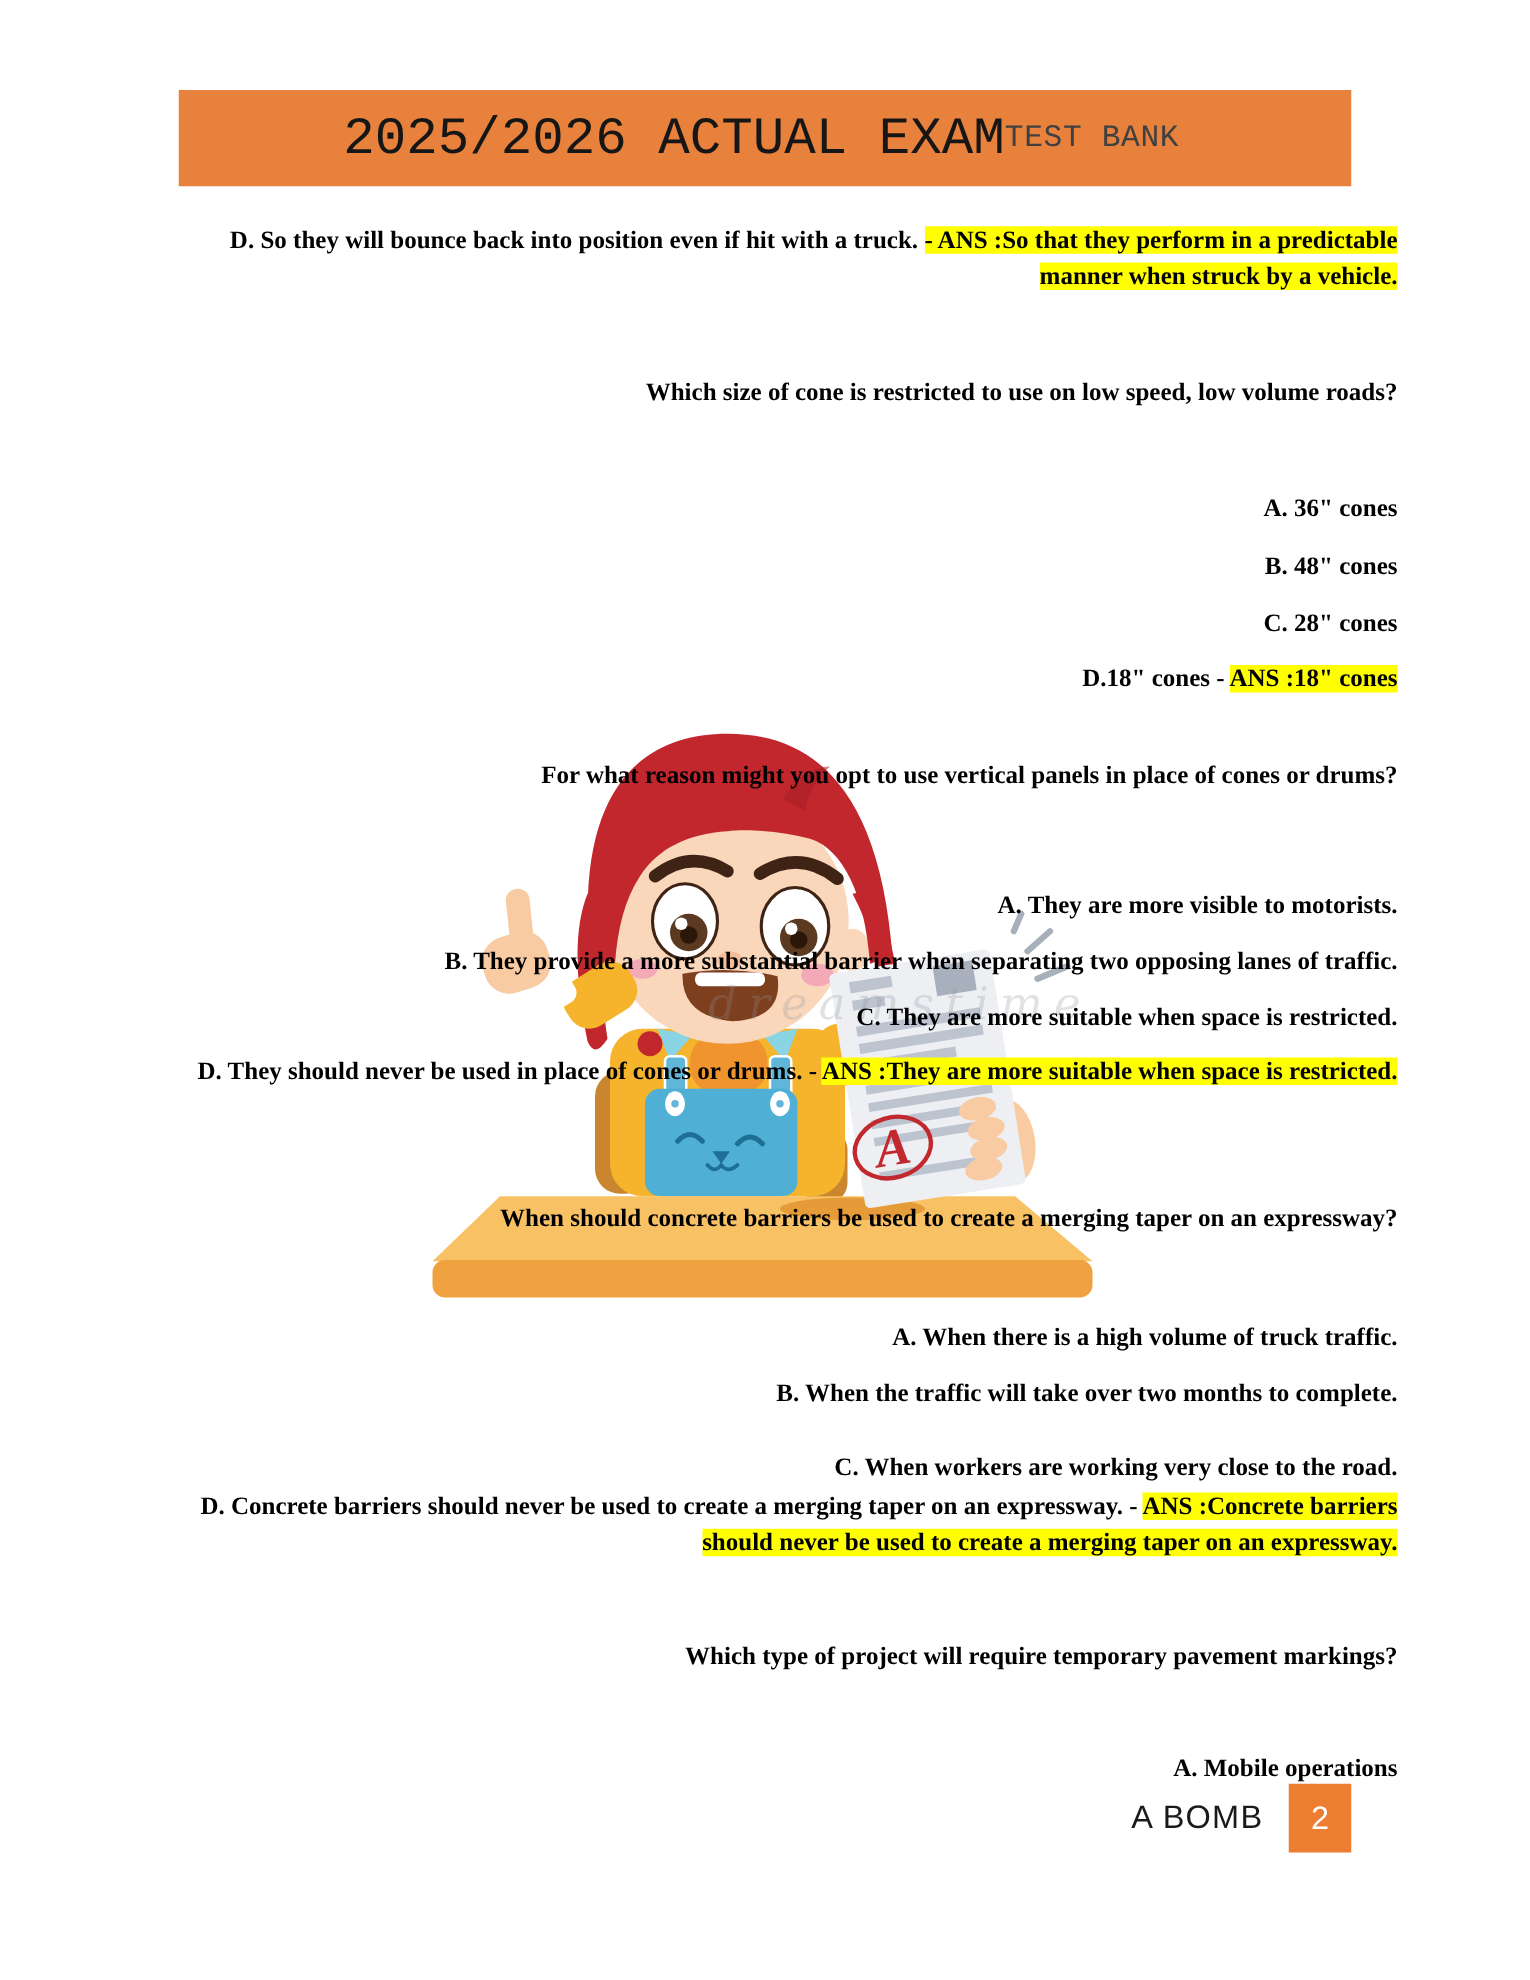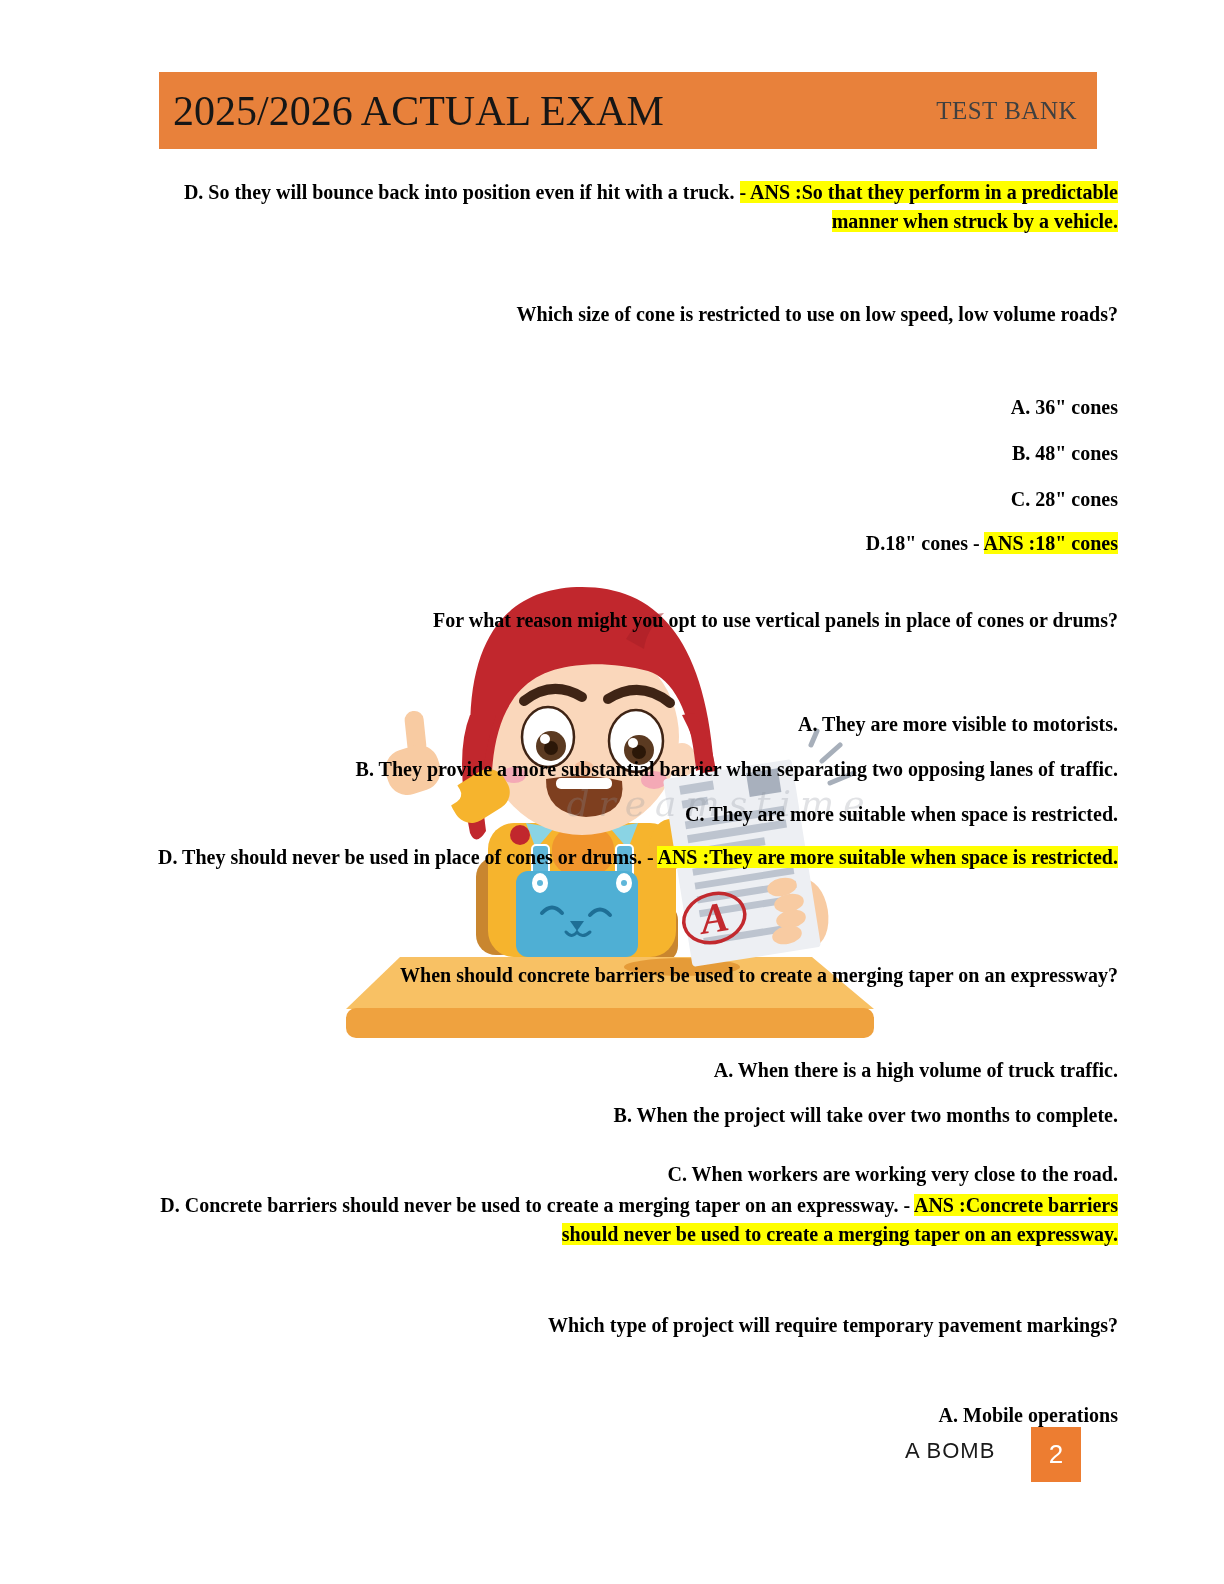--- a/index.html
+++ b/index.html
@@ -5,38 +5,38 @@
   :root{
     --banner:#E8813B;
     --hl:#FFFF00;
     --box:#ED7D31;
   }
   html,body{margin:0;padding:0;background:#ffffff;}
   .page{position:relative;width:1224px;height:1584px;background:#ffffff;overflow:hidden;
         font-family:"Liberation Serif",serif;}
   
   .banner{position:absolute;left:143px;top:72px;width:938px;height:77px;background:var(--banner);
-          display:flex;align-items:center;justify-content:space-between;
+          display:flex;align-items:center;justify-content:center;
           padding:0 20px 0 14px;box-sizing:border-box;z-index:3;
-          font-family:Liberation Serif, serif;margin-left:16px;}
+          font-family:Liberation Mono, monospace;}
   .banner-title{font-size:42px;color:#161616;letter-spacing:0px;font-weight:400;}
   .banner-badge{font-size:25px;color:#404040;letter-spacing:0.5px;font-weight:400;}
   
   #doc-body{position:absolute;inset:0;z-index:3;text-align:right;}
   .tline{position:absolute;left:143px;width:975px;font-size:20px;font-weight:700;
          line-height:29px;color:#000000;font-family:"Liberation Serif",serif;}
   .hl{background:var(--hl);}
   
   .illustration{position:absolute;left:330px;top:575px;width:560px;height:470px;z-index:1;}
   .watermark{position:absolute;left:395px;top:783px;width:650px;text-align:center;z-index:2;
              font-family:"DejaVu Serif",serif;font-style:italic;font-size:36px;
              letter-spacing:9px;color:#8d939c;opacity:0.26;pointer-events:none;}
   
   .footer-label{position:absolute;left:905px;top:1438px;z-index:3;
-                font-family:"Liberation Sans",sans-serif;font-size:22px;color:#1a1a1a;letter-spacing:1px;}
+                font-family:"Liberation Sans",sans-serif;font-size:26px;color:#1a1a1a;letter-spacing:1px;}
   .pagebox{position:absolute;left:1031px;top:1427px;width:50px;height:55px;background:var(--box);
            color:#ffffff;display:flex;align-items:center;justify-content:center;z-index:3;
            font-family:"Liberation Sans",sans-serif;font-size:26px;}
 </style>
 </head>
 <body>
 
 <div class="page">
 
   <header class="banner">
@@ -167,21 +167,21 @@
       <div class="tline option" style="top: 439px;"><span>B. 48" cones</span></div>
       <div class="tline option" style="top: 485px;"><span>C. 28" cones</span></div>
       <div class="tline option" style="top: 529px;"><span>D.18" cones - </span><span class="hl">ANS :18" cones</span></div>
       <div class="tline question" style="top: 606px;"><span>For what reason might you opt to use vertical panels in place of cones or drums?</span></div>
       <div class="tline option" style="top: 710px;"><span>A. They are more visible to motorists.</span></div>
       <div class="tline option" style="top: 755px;"><span>B. They provide a more substantial barrier when separating two opposing lanes of traffic.</span></div>
       <div class="tline option" style="top: 800px;"><span>C. They are more suitable when space is restricted.</span></div>
       <div class="tline option" style="top: 843px;"><span>D. They should never be used in place of cones or drums. - </span><span class="hl">ANS :They are more suitable when space is restricted.</span></div>
       <div class="tline question" style="top: 961px;"><span>When should concrete barriers be used to create a merging taper on an expressway?</span></div>
       <div class="tline option" style="top: 1056px;"><span>A. When there is a high volume of truck traffic.</span></div>
-      <div class="tline option" style="top: 1101px;"><span>B. When the project will take over two months to complete.</span></div>
+      <div class="tline option" style="top: 1101px;"><span>B. When the traffic will take over two months to complete.</span></div>
       <div class="tline option" style="top: 1146px; margin-top: 14px;"><span>C. When workers are working very close to the road.</span></div>
       <div class="tline option" style="top: 1191px;"><span>D. Concrete barriers should never be used to create a merging taper on an expressway. - </span><span class="hl">ANS :Concrete barriers should never be used to create a merging taper on an expressway.</span></div>
       <div class="tline question" style="top: 1311px;"><span>Which type of project will require temporary pavement markings?</span></div>
       <div class="tline option" style="top: 1401px;"><span>A. Mobile operations</span></div>
     </main>
 
   <span class="footer-label">A BOMB</span>
   <div class="pagebox">
     <span>2</span>
   </div>

